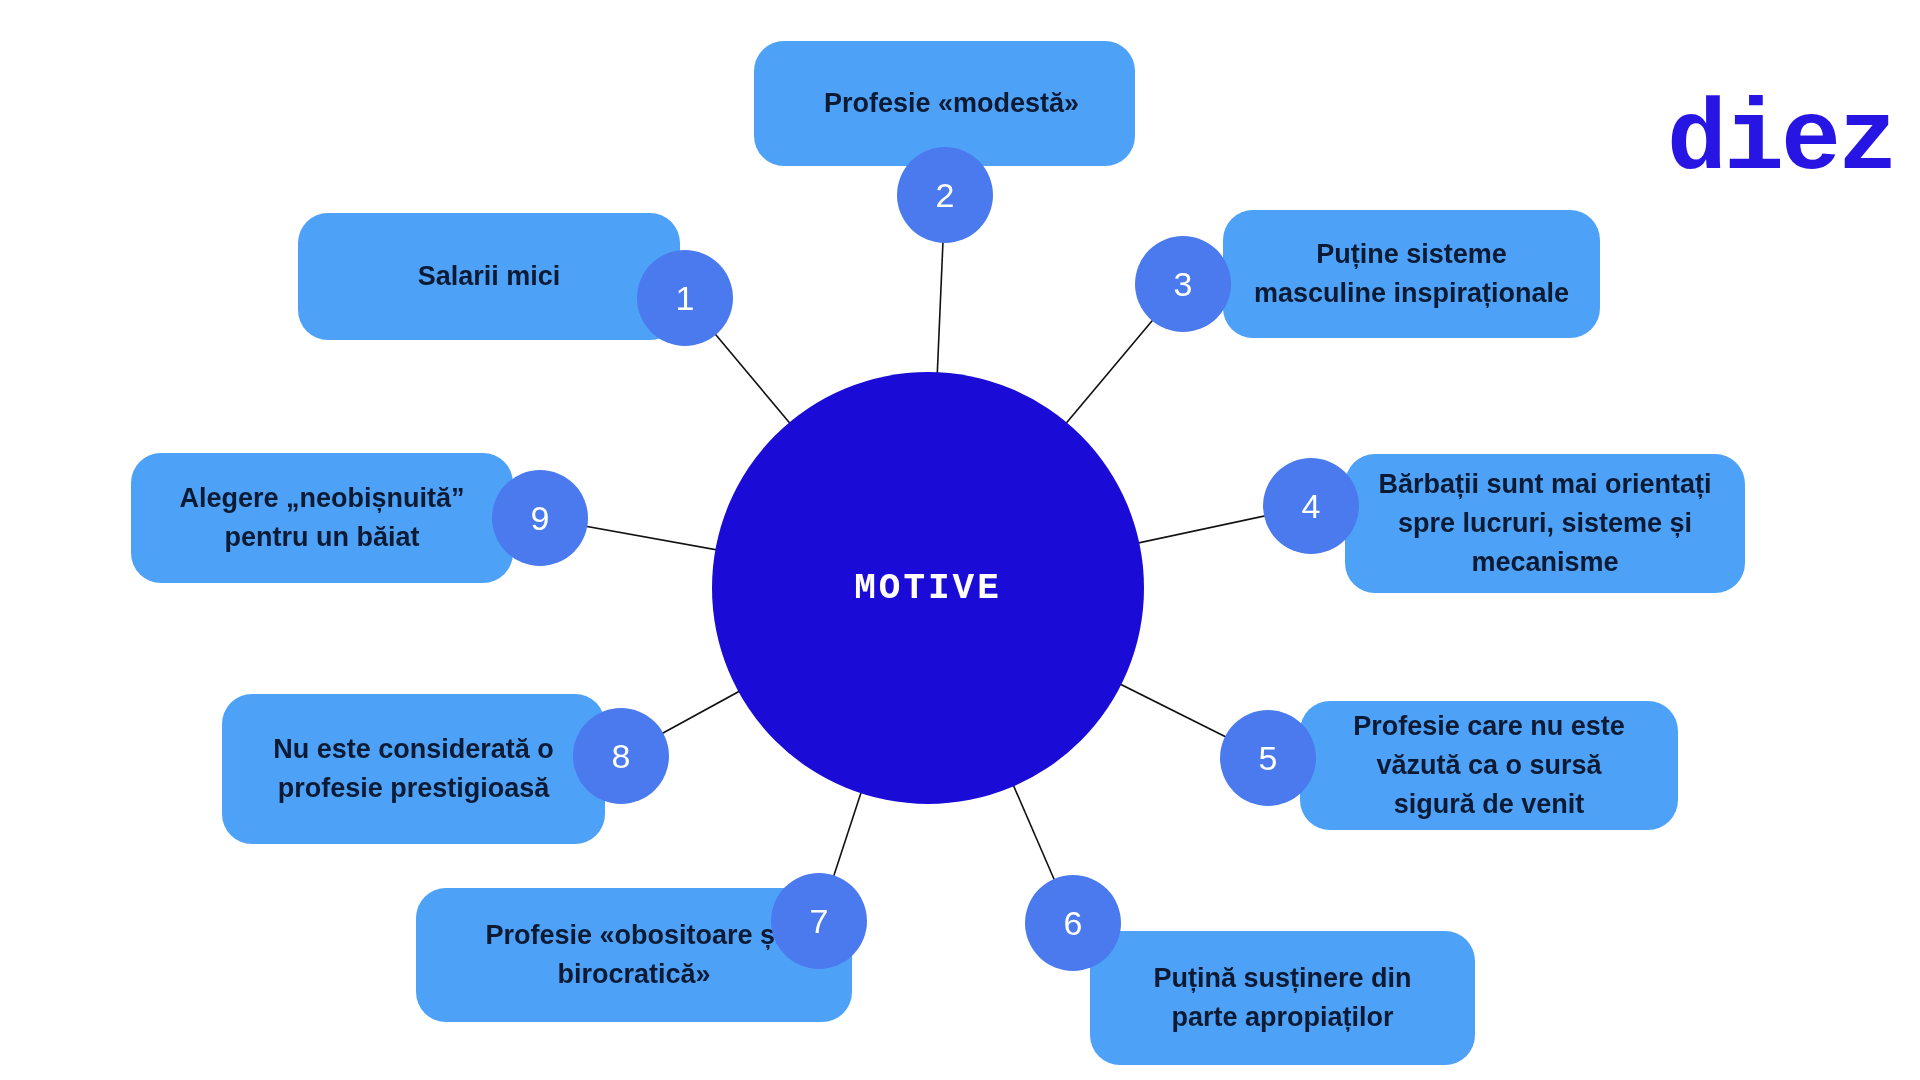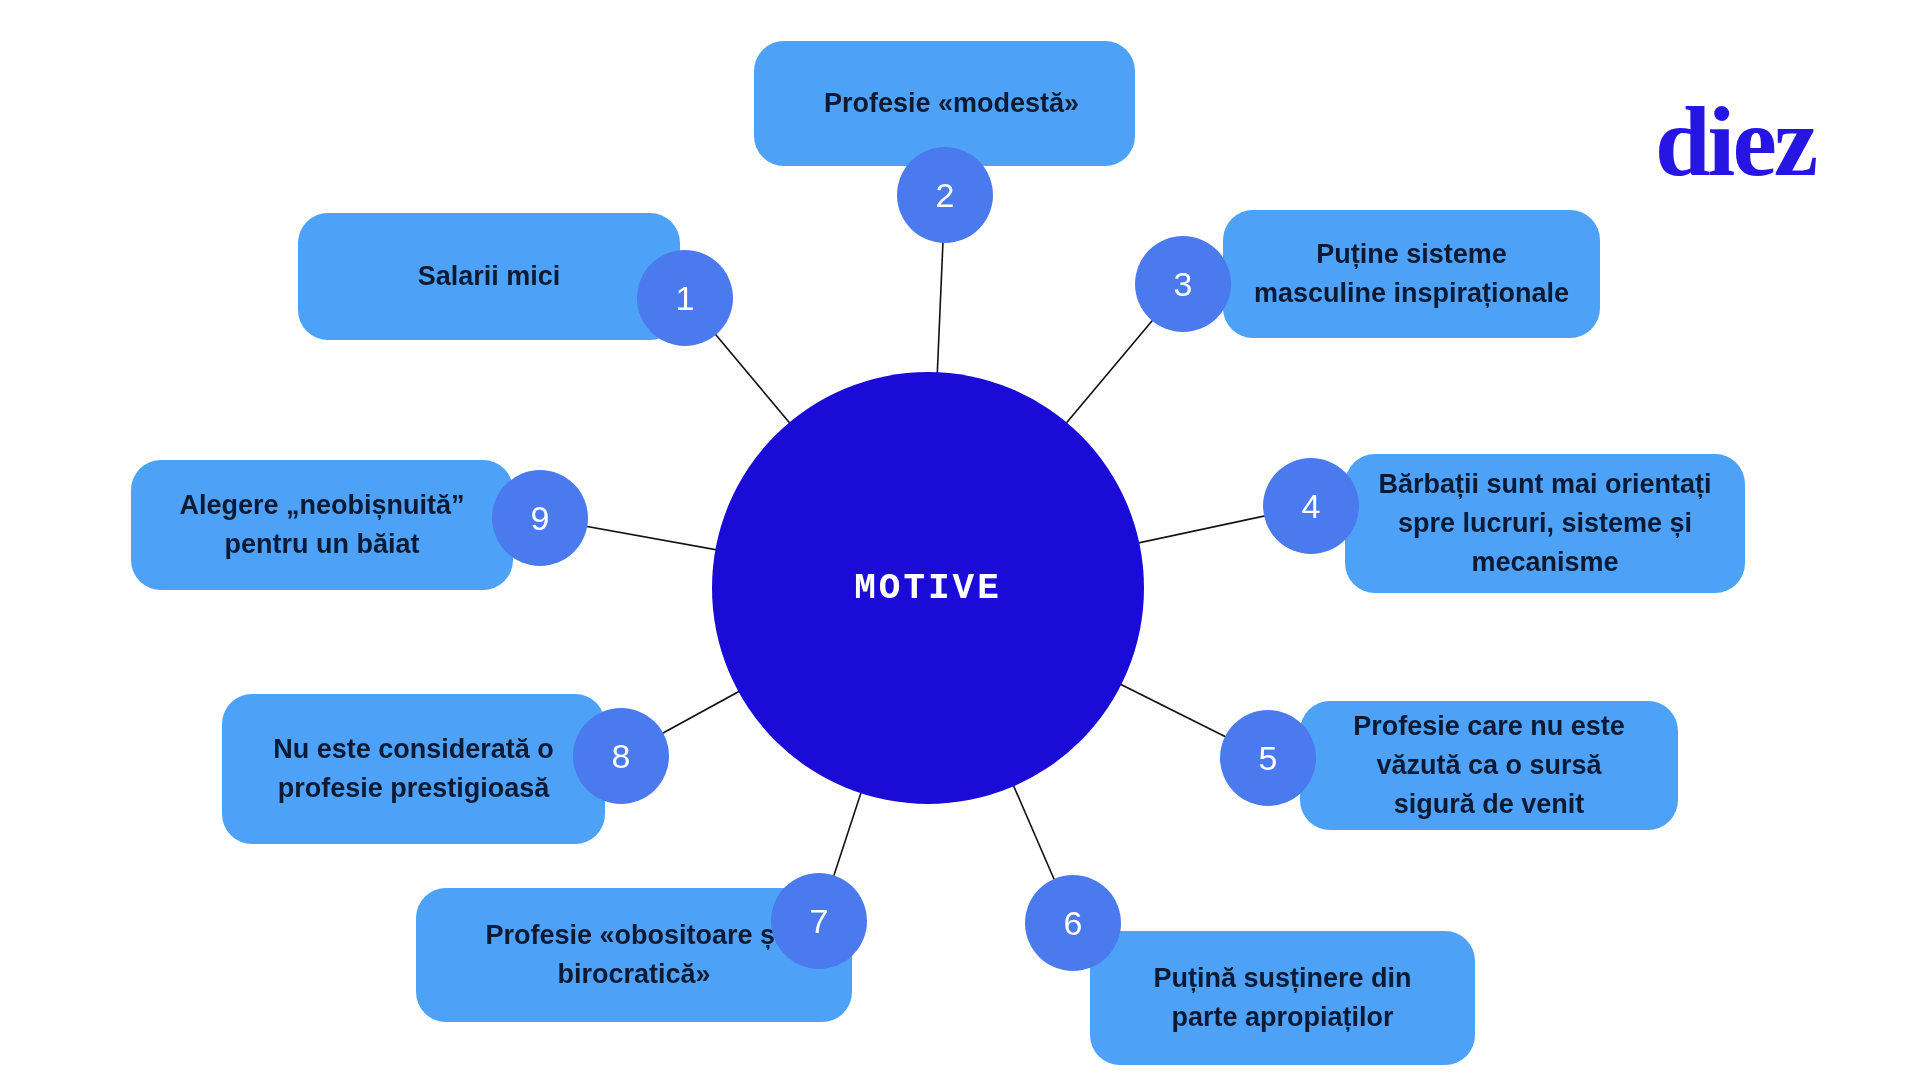--- a/index.html
+++ b/index.html
@@ -37,42 +37,42 @@
     padding:14px 30px;box-sizing:border-box;z-index:2;
   }
   .box-1{left:298px;top:213px;width:382px;height:127px;}
   .box-2{left:754px;top:41px;width:381px;height:125px;padding-left:44px;}
   .box-3{left:1223px;top:210px;width:377px;height:128px;}
   .box-4{left:1345px;top:454px;width:400px;height:139px;padding:14px 24px;}
   .box-5{left:1300px;top:694px;width:378px;height:129px;padding:14px 44px;margin-top:7px;}
   .box-6{left:1090px;top:931px;width:385px;height:134px;}
   .box-7{left:416px;top:888px;width:436px;height:134px;}
   .box-8{left:222px;top:694px;width:383px;height:150px;}
-  .box-9{left:131px;top:453px;width:382px;height:130px;margin-top:7px;}
+  .box-9{left:131px;top:453px;width:382px;height:130px;}
 
   .num-circle{
     position:absolute;width:96px;height:96px;border-radius:50%;
     background:var(--node-circle);color:var(--number-text);
     display:flex;align-items:center;justify-content:center;
     font-size:34px;font-weight:400;z-index:4;
   }
   .num-1{left:637px;top:250px;}
   .num-2{left:897px;top:147px;}
   .num-3{left:1135px;top:236px;}
   .num-4{left:1263px;top:458px;}
   .num-5{left:1220px;top:710px;}
   .num-6{left:1025px;top:875px;}
   .num-7{left:771px;top:873px;}
   .num-8{left:573px;top:708px;}
   .num-9{left:492px;top:470px;}
 
   .logo{
     position:absolute;left:1655px;top:92px;width:240px;
     color:var(--logo);font-size:100px;font-weight:800;letter-spacing:-3px;
-    font-family:Liberation Serif, serif;z-index:5;line-height:1;
+    font-family:Liberation Mono, monospace;z-index:5;line-height:1;text-align:right;
   }
 </style>
 </head>
 <body>
 
 <div class="canvas">
 
   <svg class="connectors" width="1920" height="1080" viewBox="0 0 1920 1080">
     <g stroke="#111111" stroke-width="1.6">
       <line x1="928" y1="588" x2="685" y2="298"></line>

